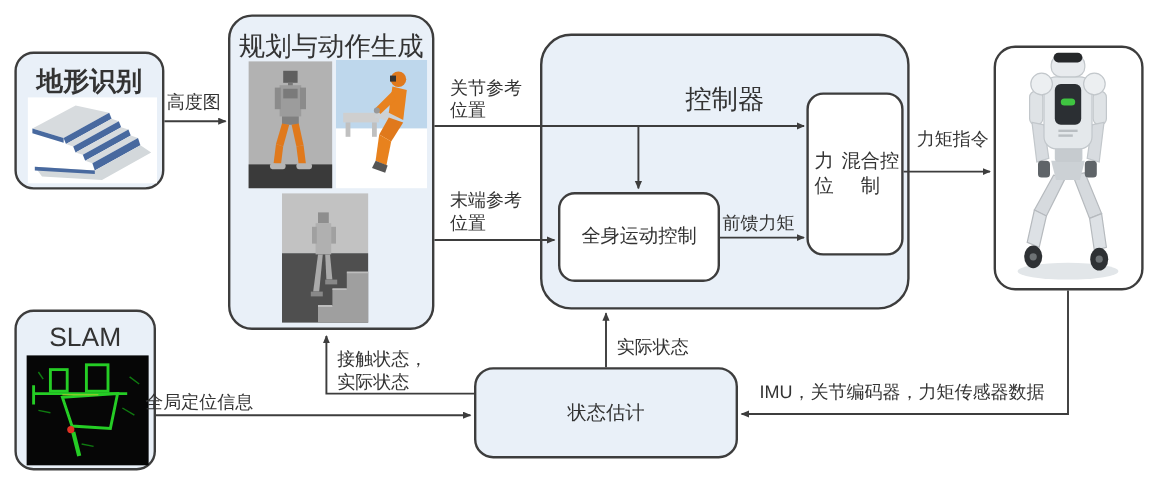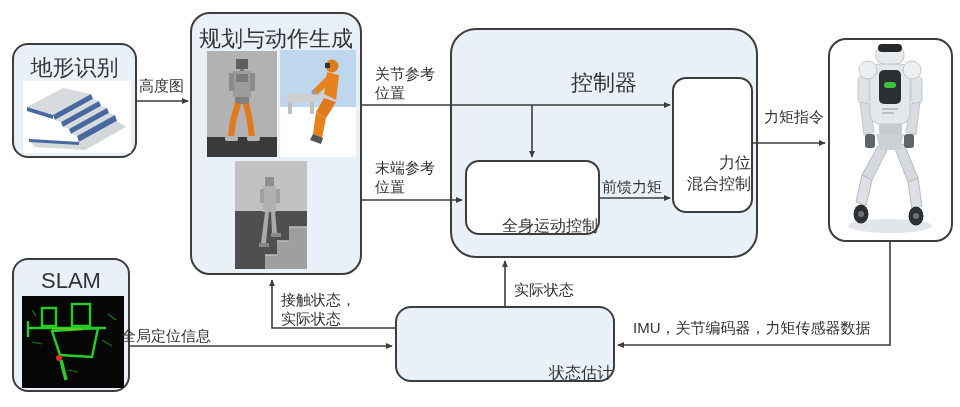--- a/index.html
+++ b/index.html
@@ -5,22 +5,22 @@
   html,body{margin:0;padding:0;background:#fff;}
   #canvas{
     position:relative;width:960px;height:407px;background:#ffffff;
     font-family:"Liberation Sans","DejaVu Sans",sans-serif;color:var(--text,#333);
     overflow:hidden;
   }
   .node{position:absolute;box-sizing:border-box;border:2px solid var(--node-border,#3d3d3d);
         background:var(--node-fill,#e9f0f8);border-radius:16px;z-index:2;}
   .node.white{background:var(--inner-fill,#fff);}
   .node-title{text-align:center;font-size:22px;color:var(--text,#333);}
-  .center-lab{display:flex;align-items:flex-end;justify-content:center;height:100%;
-              font-size:16px;text-align:center;flex-direction:column;line-height:21px;margin-top:28px;}
+  .center-lab{display:flex;align-items:center;justify-content:center;height:100%;
+              font-size:16px;text-align:center;flex-direction:row;line-height:21px;}
   .edge-label{position:absolute;font-size:15px;line-height:19px;white-space:nowrap;
               z-index:6;color:var(--text,#333);}
   .img{position:absolute;display:block;}
   svg.connectors{position:absolute;left:0;top:0;z-index:5;pointer-events:none;}
   .connectors path{stroke:var(--arrow,#3d3d3d);stroke-width:1.6;fill:none;}
   .connectors marker path{fill:var(--arrow,#3d3d3d);stroke:none;}
   .photo-wrap{position:absolute;inset:2px;border-radius:14px;overflow:hidden;}
 </style>
 </head>
 <body>
@@ -39,21 +39,21 @@
     <path d="M362,200 H462" marker-end="url(#ah)"></path>
     <path d="M600,198 H670" marker-end="url(#ah)"></path>
     <path d="M753,143 H825" marker-end="url(#ah)"></path>
     <path d="M505,306 V261" marker-end="url(#ah)"></path>
     <path d="M395,328 H272 V280" marker-end="url(#ah)"></path>
     <path d="M130,346 H392" marker-end="url(#ah)"></path>
     <path d="M890,242 V345 H618" marker-end="url(#ah)"></path>
   </svg>
 
   <div class="node" style="left:12px;top:43px;width:125px;height:115px;">
-    <div class="node-title" style="padding-top:8px;">地形识别</div>
+    <div class="node-title" style="padding-top:8px;font-weight:bold;">地形识别</div>
     <svg class="img" style="left:9px;top:36px;" width="108" height="72" viewBox="0 0 108 72">
       <rect x="0" y="0" width="108" height="72" fill="#ffffff"></rect>
       <polygon points="4,26 40,7 68,13 30,34" fill="#d7dbde"></polygon>
       <polygon points="4,26 30,34 30,38 4,30" fill="#48699f"></polygon>
       <polygon points="30,34 68,13 70,18 32,39" fill="#48699f"></polygon>
       <polygon points="32,39 70,18 76,20 38,41" fill="#d7dbde"></polygon>
       <polygon points="38,41 76,20 78,25 40,46" fill="#48699f"></polygon>
       <polygon points="40,46 78,25 84,27 46,48" fill="#d7dbde"></polygon>
       <polygon points="46,48 84,27 86,32 48,53" fill="#48699f"></polygon>
       <polygon points="48,53 86,32 92,34 54,55" fill="#d7dbde"></polygon>

